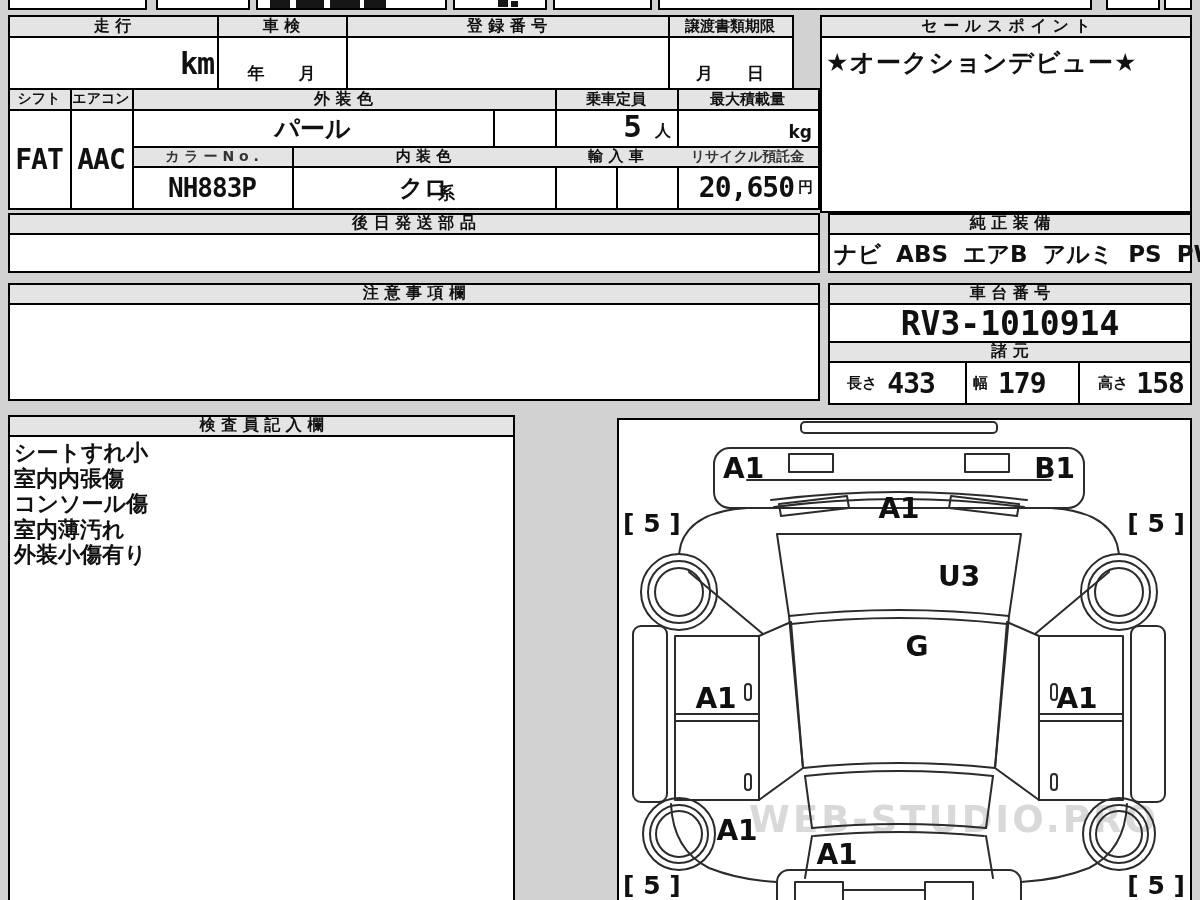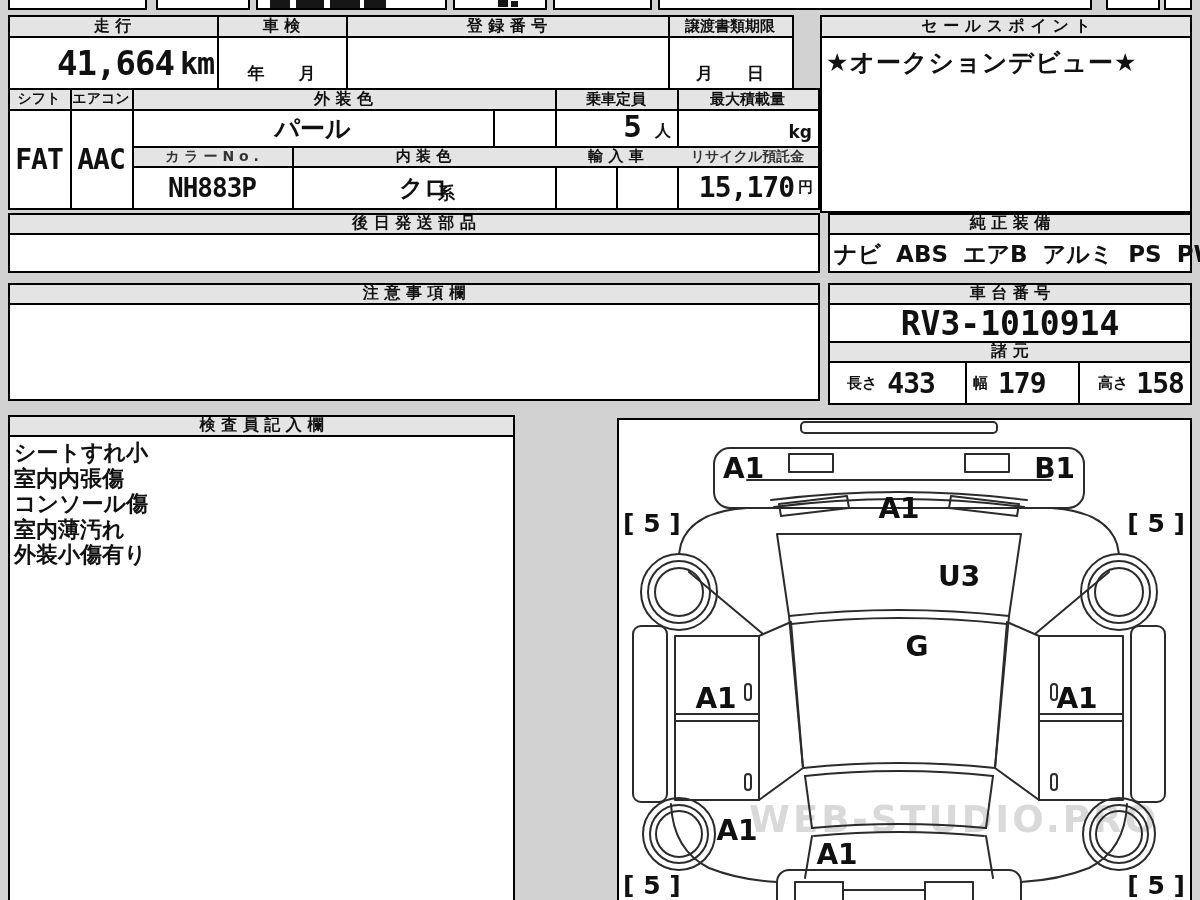--- a/index.html
+++ b/index.html
@@ -44,21 +44,20 @@
   <div class="abs gray" style="left:10px;top:17px;width:782px;height:19px;"></div>
   <div class="abs hl" style="left:8px;top:36px;width:786px;"></div>
   <div class="abs vl" style="left:217px;top:15px;height:75px;"></div>
   <div class="abs vl" style="left:346px;top:15px;height:75px;"></div>
   <div class="abs vl" style="left:668px;top:15px;height:75px;"></div>
   <div class="abs hdt" style="left:8px;top:16px;width:209px;height:20px;"><span class="txt">走 行</span></div>
   <div class="abs hdt" style="left:217px;top:16px;width:129px;height:20px;"><span class="txt">車 検</span></div>
   <div class="abs hdt" style="left:346px;top:16px;width:322px;height:20px;"><span class="txt">登 録 番 号</span></div>
   <div class="abs hdt" style="left:668px;top:16px;width:124px;height:20px;font-size:15px;"><span class="txt">譲渡書類期限</span></div>
   <div class="abs" style="left:8px;top:38px;width:206px;height:50px;display:flex;align-items:center;justify-content:flex-end;gap:6px;">
-    <span class="num" style="font-size:34px;">41,664</span>
     <span class="num" style="font-size:30px;">km</span>
   </div>
   <div class="abs b txt" style="left:217px;top:62px;width:129px;font-size:17px;text-align:center;">年　　月</div>
   <div class="abs" style="left:346px;top:38px;width:322px;height:50px;"></div>
   <div class="abs b txt" style="left:668px;top:62px;width:124px;font-size:17px;text-align:center;">月　　日</div>
 
   <div class="abs box" style="left:8px;top:88px;width:812px;height:122px;"></div>
   <div class="abs gray" style="left:10px;top:90px;width:808px;height:19px;"></div>
   <div class="abs hl" style="left:8px;top:109px;width:812px;"></div>
   <div class="abs vl" style="left:70px;top:88px;height:122px;"></div>
@@ -91,21 +90,21 @@
   <div class="abs vl" style="left:616px;top:166px;height:44px;"></div>
   <div class="abs hdt" style="left:132px;top:147px;width:160px;height:19px;font-size:14px;color:#333;"><span class="txt">カ ラ ー N o .</span></div>
   <div class="abs hdt" style="left:292px;top:147px;width:263px;height:19px;font-size:15px;"><span class="txt">内 装 色</span></div>
   <div class="abs hdt" style="left:555px;top:147px;width:122px;height:19px;font-size:15px;"><span class="txt">輸 入 車</span></div>
   <div class="abs hdt" style="left:677px;top:147px;width:141px;height:19px;font-size:14px;color:#333;"><span class="txt">リサイクル預託金</span></div>
 
   <div class="abs hdt" style="left:132px;top:168px;width:160px;height:40px;"><span class="num" style="font-size:26px;">NH883P</span></div>
   <div class="abs hdt" style="left:292px;top:168px;width:263px;height:40px;"><span class="b" style="font-size:24px;">クロ</span></div>
   <div class="abs b" style="left:438px;top:182px;font-size:17px;">系</div>
   <div class="abs" style="left:677px;top:168px;width:136px;height:38px;display:flex;align-items:center;justify-content:flex-end;gap:4px;">
-    <span class="num" style="font-size:28px;">15,170</span>
+    <span class="num" style="font-size:28px;">20,650</span>
     <span class="b" style="font-size:15px;">円</span>
   </div>
 
   <div class="abs box" style="left:8px;top:213px;width:812px;height:60px;"></div>
   <div class="abs gray" style="left:10px;top:215px;width:808px;height:18px;"></div>
   <div class="abs hl" style="left:8px;top:233px;width:812px;"></div>
   <div class="abs hdt" style="left:8px;top:214px;width:812px;height:19px;"><span class="txt">後 日 発 送 部 品</span></div>
 
   <div class="abs box" style="left:8px;top:283px;width:812px;height:118px;"></div>
   <div class="abs gray" style="left:10px;top:285px;width:808px;height:18px;"></div>

